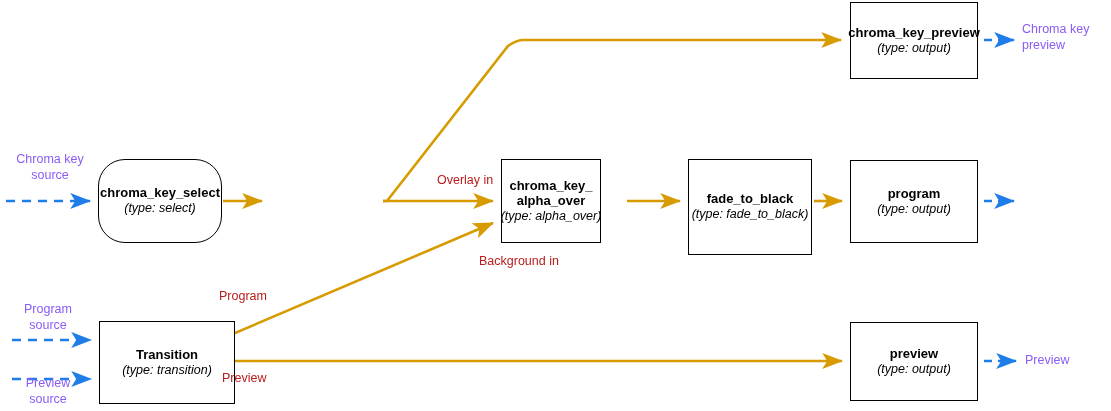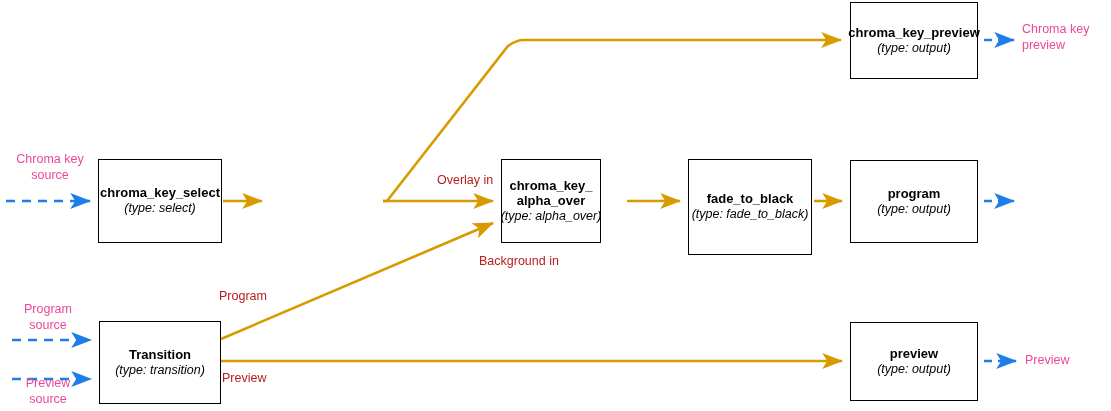--- a/index.html
+++ b/index.html
@@ -44,21 +44,21 @@
   .node-title.wrap { white-space: normal; }
   .node-sub {
     font-size: 12.5px;
     font-style: italic;
     color: #000000;
     white-space: nowrap;
   }
   .caption {
     position: absolute;
     font-size: 12.5px;
-    color: #ec4899;
+    color: #8b5cf6;
     line-height: 1.25;
     text-align: center;
     white-space: pre-line;
   }
   .edge-label {
     position: absolute;
     font-size: 12.5px;
     color: #b91c1c;
     white-space: nowrap;
   }
@@ -98,21 +98,21 @@
 
     <line x1="12" y1="379" x2="91" y2="379" stroke="#1f7de8" stroke-width="2.6" stroke-dasharray="9 7" marker-end="url(#arrow-blue)"></line>
 
     <path d="M221,339 L493,223" fill="none" stroke="#d79b00" stroke-width="2.6" marker-end="url(#arrow-orange)"></path>
 
     <line x1="221" y1="361" x2="842" y2="361" stroke="#d79b00" stroke-width="2.6" marker-end="url(#arrow-orange)"></line>
 
     <line x1="984" y1="361" x2="1016" y2="361" stroke="#1f7de8" stroke-width="2.6" stroke-dasharray="8 6" marker-end="url(#arrow-blue)"></line>
   </svg>
 
-  <div class="node" id="n0" style="left: 98px; top: 159px; width: 124px; height: 84px;">
+  <div class="node" id="n0" style="left: 98px; top: 159px; width: 124px; height: 84px; border-radius: 27px;">
     <div class="node-title">chroma_key_select</div>
     <div class="node-sub">(type: select)</div>
   </div>
 
 
   <div class="node" id="n2" style="left: 501px; top: 159px; width: 100px; height: 84px;">
     <div class="node-title wrap" style="white-space:pre-line;">chroma_key_
 alpha_over</div>
     <div class="node-sub">(type: alpha_over)</div>
   </div>
@@ -130,21 +130,21 @@
   <div class="node" id="n5" style="left: 850px; top: 2px; width: 128px; height: 77px;">
     <div class="node-title">chroma_key_preview</div>
     <div class="node-sub">(type: output)</div>
   </div>
 
   <div class="node" id="n6" style="left: 850px; top: 322px; width: 128px; height: 79px;">
     <div class="node-title">preview</div>
     <div class="node-sub">(type: output)</div>
   </div>
 
-  <div class="node" id="n7" style="left: 99px; top: 321px; width: 122px; height: 83px;">
+  <div class="node" id="n7" style="left: 99px; top: 321px; width: 136px; height: 83px;">
     <div class="node-title">Transition</div>
     <div class="node-sub">(type: transition)</div>
   </div>
 
   <div class="caption" id="c0" style="left: 5px; top: 152px; width: 90px;">Chroma key
 source</div>
   <div class="caption" id="c1" style="left: 8px; top: 302px; width: 80px;">Program
 source</div>
   <div class="caption" id="c2" style="left: 8px; top: 376px; width: 80px;">Preview
 source</div>

